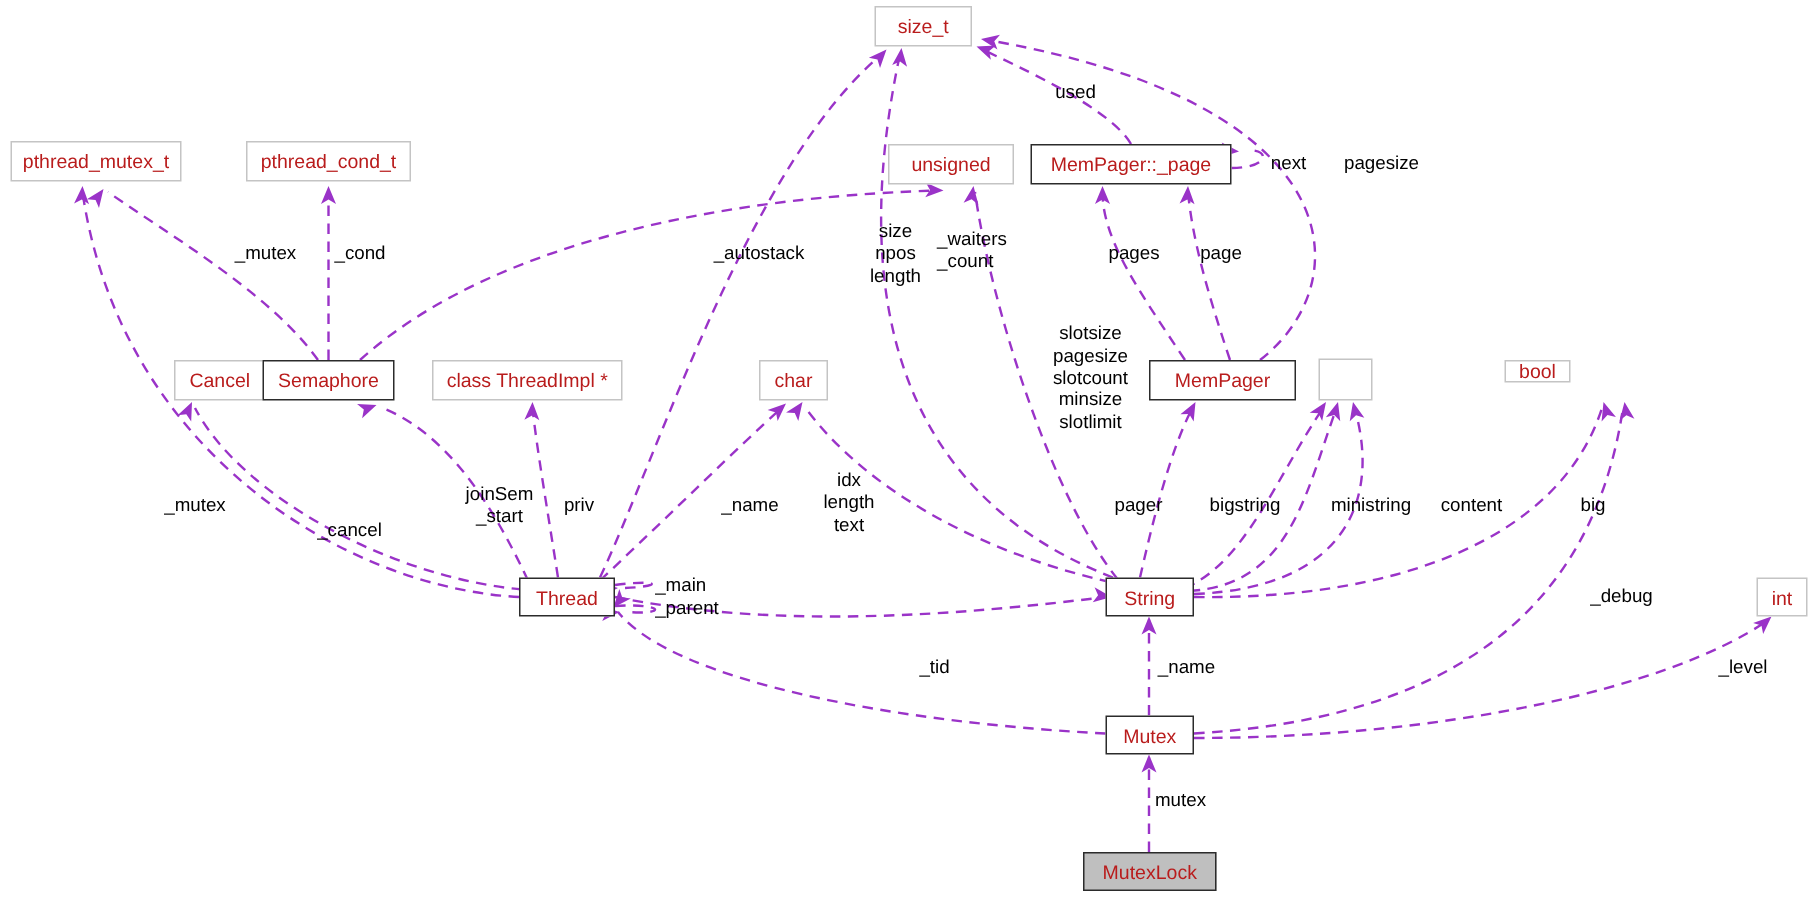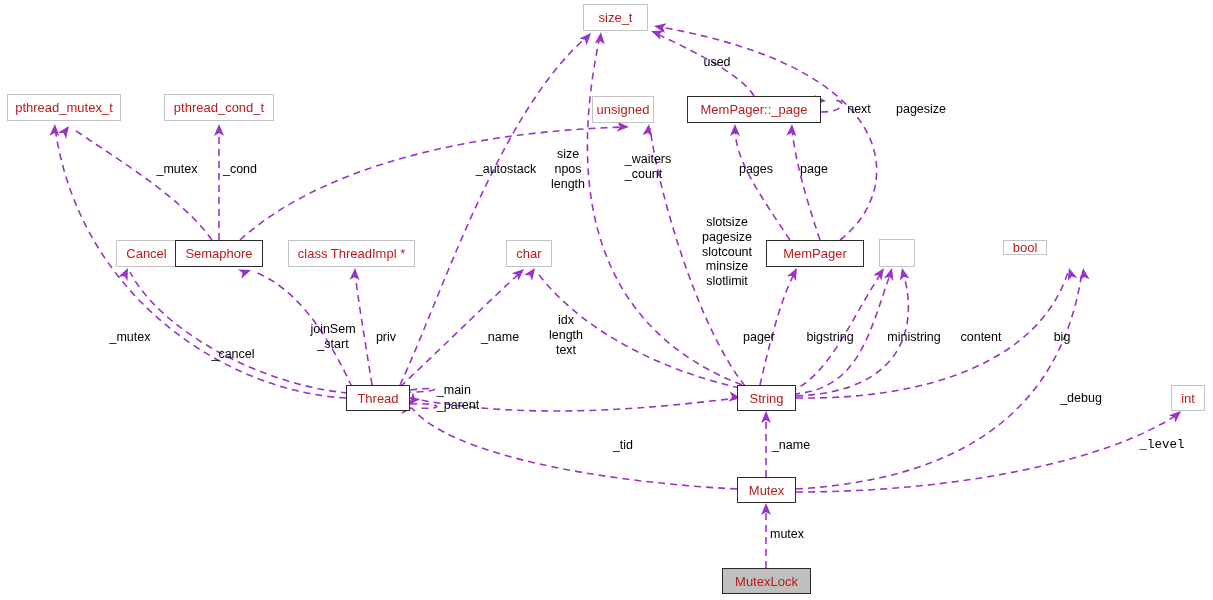--- a/index.html
+++ b/index.html
@@ -121,42 +121,42 @@
       <use href="#ah" class="ahead" transform="translate(766,411) rotate(180)"></use>
 
       <path class="edge" d="M766,568 L766,505"></path>
       <use href="#ah" class="ahead" transform="translate(766,503) rotate(180)"></use>
     </g>
   </svg>
 
   <div class="node ext" style="left:583px;top:4px;width:65px;height:27px;">size_t</div>
   <div class="node ext" style="left:7px;top:94px;width:114px;height:27px;">pthread_mutex_t</div>
   <div class="node ext" style="left:164px;top:94px;width:110px;height:27px;">pthread_cond_t</div>
-  <div class="node ext" style="left:592px;top:96px;width:62px;height:27px;">unsigned</div>
+  <div class="node ext" style="left:592px;top:96px;width:84px;height:27px;">unsigned</div>
   <div class="node cls" style="left:687px;top:96px;width:134px;height:27px;text-align:center;">MemPager::_page</div>
   <div class="node ext" style="left:88px;top:240px;width:61px;height:27px;margin-left:28px;">Cancel</div>
   <div class="node cls" style="left:175px;top:240px;width:88px;height:27px;">Semaphore</div>
   <div class="node ext" style="left:288px;top:240px;width:127px;height:27px;">class ThreadImpl *</div>
   <div class="node ext" style="left:506px;top:240px;width:46px;height:27px;">char</div>
   <div class="node cls" style="left:766px;top:240px;width:98px;height:27px;">MemPager</div>
   <div class="node ext" style="left:879px;top:239px;width:36px;height:28px;"></div>
   <div class="node ext" style="left:1003px;top:240px;width:44px;height:15px;">bool</div>
   <div class="node cls" style="left:346px;top:385px;width:64px;height:26px;">Thread</div>
   <div class="node cls" style="left:737px;top:385px;width:59px;height:26px;">String</div>
   <div class="node ext" style="left:1171px;top:385px;width:34px;height:26px;">int</div>
   <div class="node cls" style="left:737px;top:477px;width:59px;height:26px;">Mutex</div>
   <div class="node cur" style="left:722px;top:568px;width:89px;height:26px;">MutexLock</div>
 
   <div class="elabel" style="left:717px;top:62px;">used</div>
   <div class="elabel" style="left:859px;top:109px;">next</div>
   <div class="elabel" style="left:921px;top:109px;">pagesize</div>
   <div class="elabel" style="left:177px;top:169px;">_mutex</div>
   <div class="elabel" style="left:240px;top:169px;">_cond</div>
   <div class="elabel" style="left:506px;top:169px;">_autostack</div>
-  <div class="elabel" style="left:568px;top:169px;">size
+  <div class="elabel" style="left:597px;top:169px;">size
 npos
 length</div>
   <div class="elabel la" style="left:648px;top:167px;">_waiters
 _count</div>
   <div class="elabel" style="left:756px;top:169px;">pages</div>
   <div class="elabel" style="left:814px;top:169px;">page</div>
   <div class="elabel" style="left:727px;top:252px;">slotsize
 pagesize
 slotcount
 minsize
@@ -173,15 +173,15 @@
   <div class="elabel" style="left:759px;top:337px;">pager</div>
   <div class="elabel" style="left:830px;top:337px;">bigstring</div>
   <div class="elabel" style="left:914px;top:337px;">ministring</div>
   <div class="elabel" style="left:981px;top:337px;">content</div>
   <div class="elabel" style="left:1062px;top:337px;">big</div>
   <div class="elabel la" style="left:458px;top:398px;">_main
 _parent</div>
   <div class="elabel" style="left:1081px;top:398px;">_debug</div>
   <div class="elabel" style="left:623px;top:445px;">_tid</div>
   <div class="elabel" style="left:791px;top:445px;">_name</div>
-  <div class="elabel" style="left:1162px;top:445px;font-family:Liberation Mono, monospace;">_level</div>
+  <div class="elabel" style="left:1162px;top:445px;">_level</div>
   <div class="elabel" style="left:787px;top:534px;">mutex</div>
 </div>
 
 </body></html>

